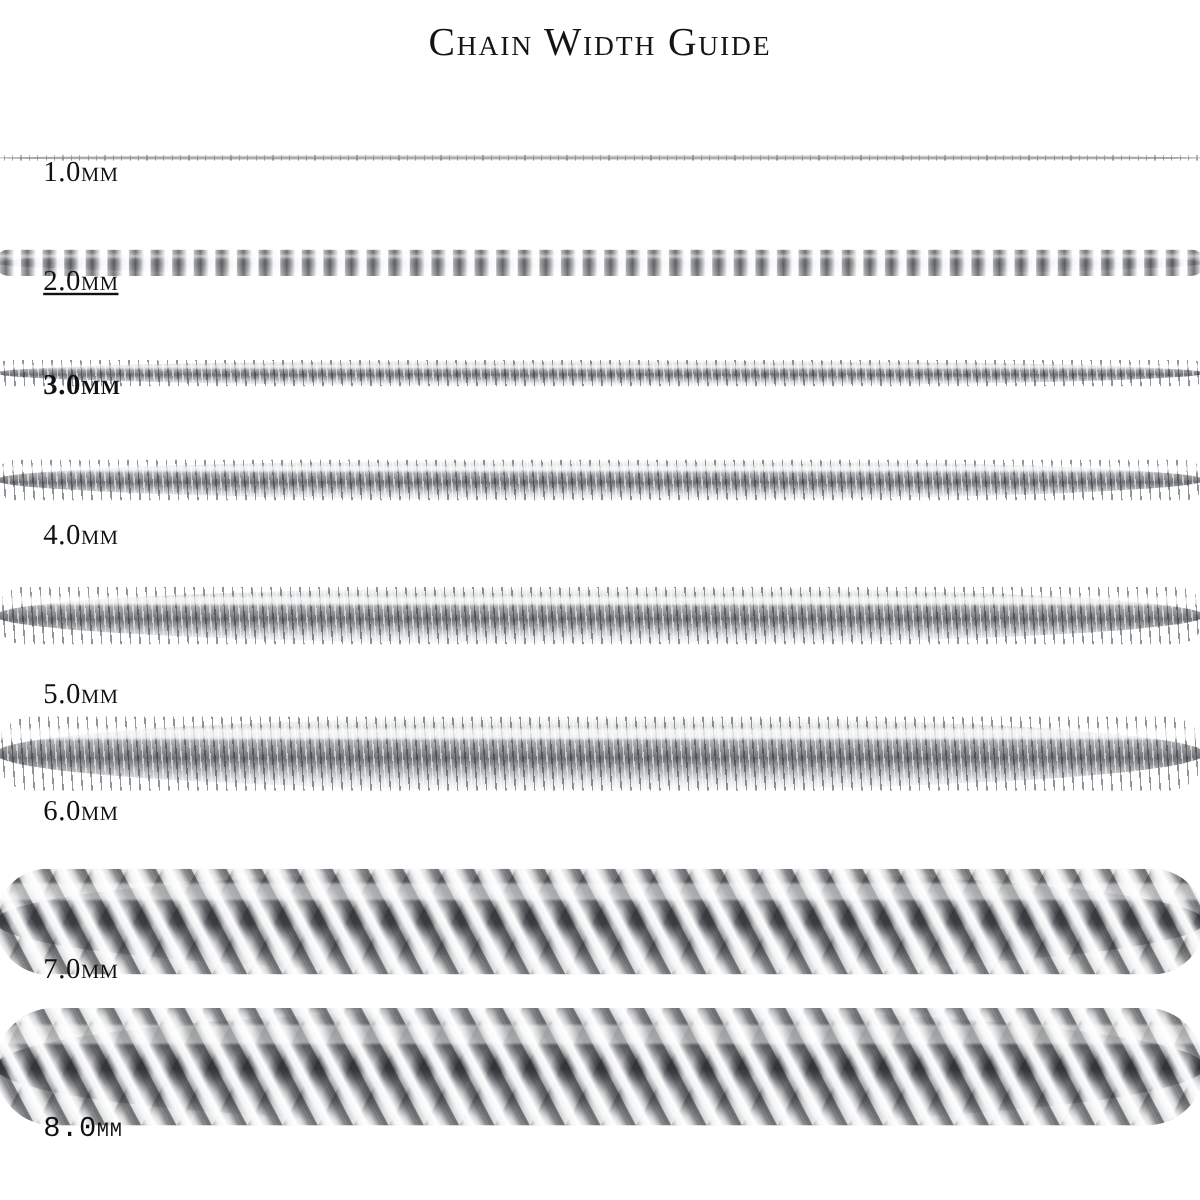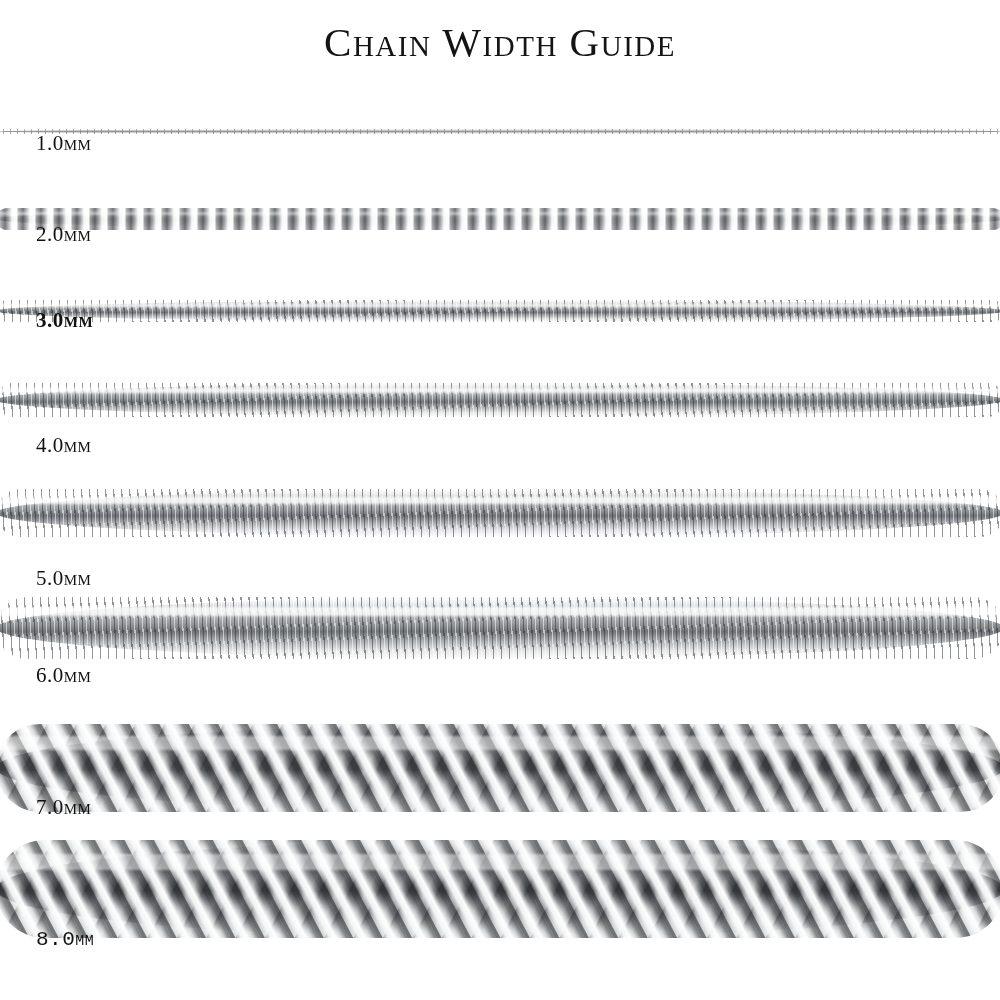--- a/index.html
+++ b/index.html
@@ -16,21 +16,21 @@
     color: #1a1a1a;
   }
 
   #page-title {
     position: absolute;
     top: 18px;
     left: 0;
     width: 100%;
     text-align: center;
     font-family: "Liberation Serif", serif;
-    font-size: 41px;
+    font-size: 33px;
     letter-spacing: 1.5px;
     font-variant: small-caps;
     color: #141414;
   }
 
   .chain-row {
     position: absolute;
     left: 0;
     width: 100%;
   }
@@ -62,21 +62,21 @@
 
   .strand .sheen {
     position: absolute;
     left: 0;
     width: 100%;
   }
 
   .label {
     position: absolute;
     font-family: "Liberation Serif", serif;
-    font-size: 21px;
+    font-size: 24px;
     color: #111111;
     letter-spacing: 0.5px;
     left: 36px;
     font-variant: small-caps;
   }
 </style>
 </head>
 <body style="background: rgb(255, 255, 255);">
 
 <div id="page-title">Chain Width Guide</div>
@@ -89,21 +89,21 @@
         <div class="sheen" style="top: 1px; height: 1px; background: rgba(255, 255, 255, 0.85); filter: blur(1px); opacity: 0.85;"></div>
       </div>
       <div class="label" style="top: 131px;">1.0mm</div>
     </div>
     <div class="chain-row">
       <div class="strand" style="top: 208px; height: 22px; border-radius: 11px;">
         <div class="base" style="background: linear-gradient(to bottom, #ffffff 0%, #e6e7e8 10%, #b3b5b8 36%, #86888b 54%, #b9bbbe 72%, #f2f3f4 90%, #ffffff 100%);"></div>
         <div class="texture" style="background-image: repeating-linear-gradient(90deg, rgba(255,255,255,0.95) 0px, rgba(255,255,255,0.95) 3px, rgba(160,162,165,0.75) 4px, rgba(70,72,75,0.75) 9px, rgba(170,172,175,0.7) 13px, rgba(255,255,255,0.9) 16px, rgba(255,255,255,0.9) 18px), radial-gradient(ellipse at 50% 50%, rgba(255,255,255,0.35) 0%, rgba(255,255,255,0) 70%);"></div>
         <div class="sheen" style="top: 4px; height: 3px; background: rgba(255, 255, 255, 0.6); filter: blur(1px); opacity: 0.85;"></div>
       </div>
-      <div class="label" style="top: 222px;">2.0mm</div>
+      <div class="label" style="top: 222px; text-decoration: underline;">2.0mm</div>
     </div>
     <div class="chain-row">
       <div class="strand" style="top: 300px; height: 22px; border-radius: 11px;">
         <div class="base" style="background: linear-gradient(to bottom, #ffffff 0%, #f0f1f2 8%, #c2c4c7 26%, #8e9194 46%, #6f7276 56%, #a9acaf 70%, #e4e5e7 86%, #ffffff 100%);"></div>
         <div class="texture" style="background-image: repeating-linear-gradient(86deg, rgba(40,42,45,0.50) 0px, rgba(40,42,45,0.50) 1.2px, rgba(255,255,255,0.0) 1.2px, rgba(255,255,255,0.0) 4px, rgba(255,255,255,0.55) 4px, rgba(255,255,255,0.55) 5.2px, rgba(255,255,255,0) 5.2px, rgba(255,255,255,0) 8px);"></div>
         <div class="sheen" style="top: 4px; height: 3px; background: rgba(255, 255, 255, 0.92); filter: blur(1px); opacity: 0.85;"></div>
       </div>
       <div class="label" style="top: 308px; font-weight: bold;">3.0mm</div>
     </div>
     <div class="chain-row">

